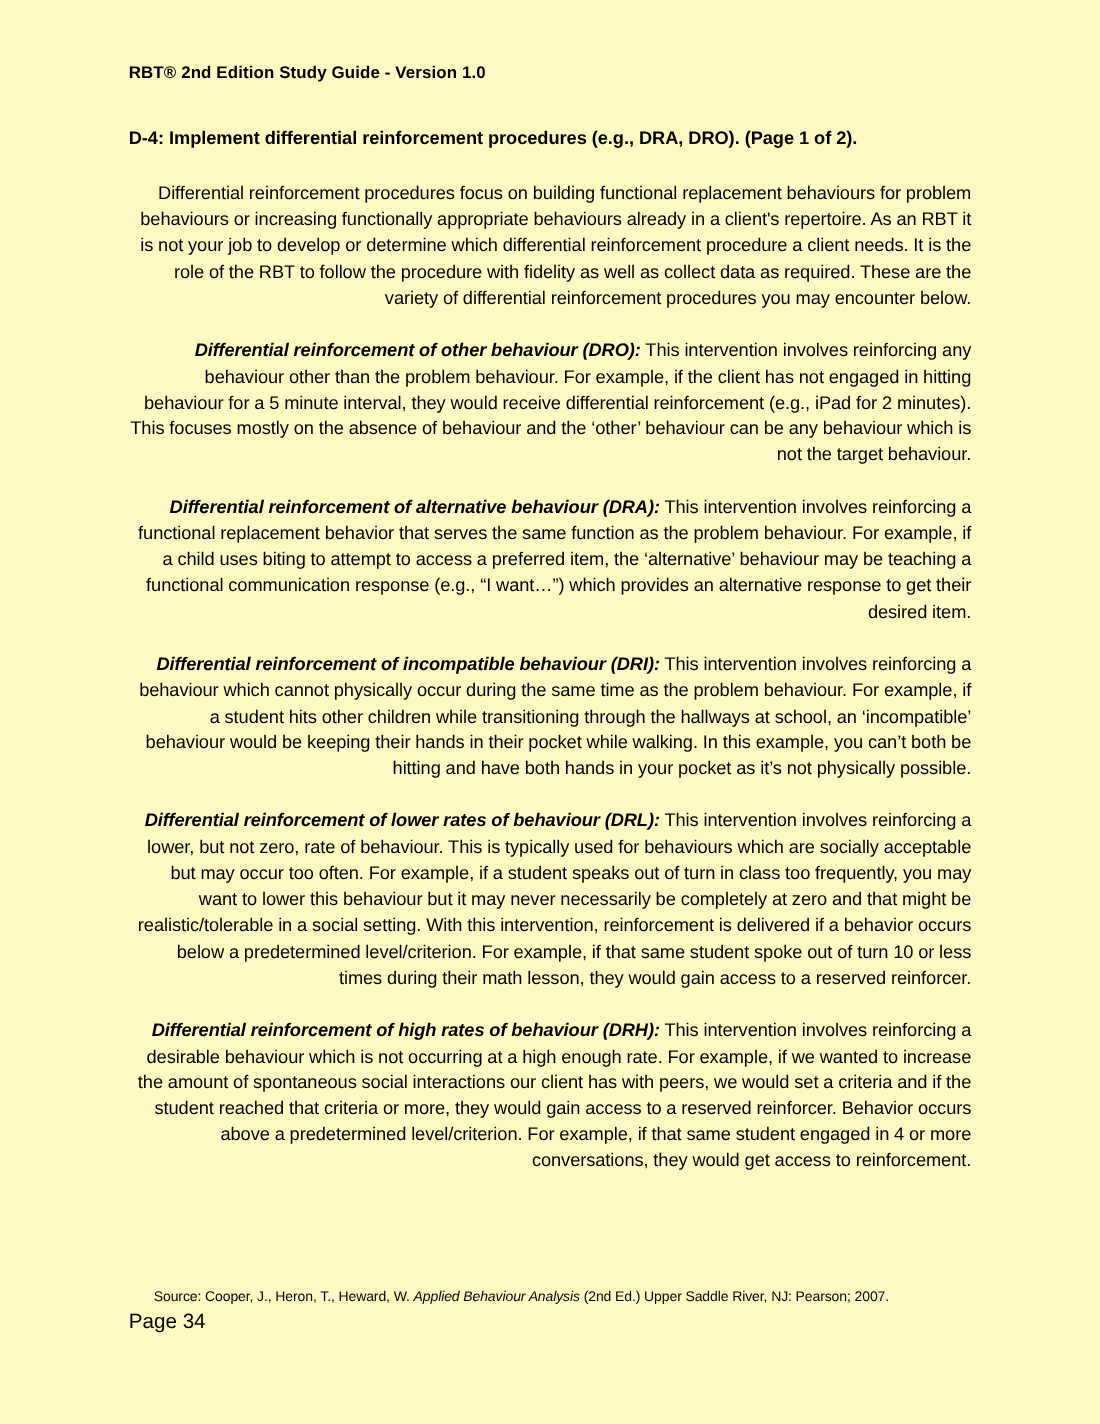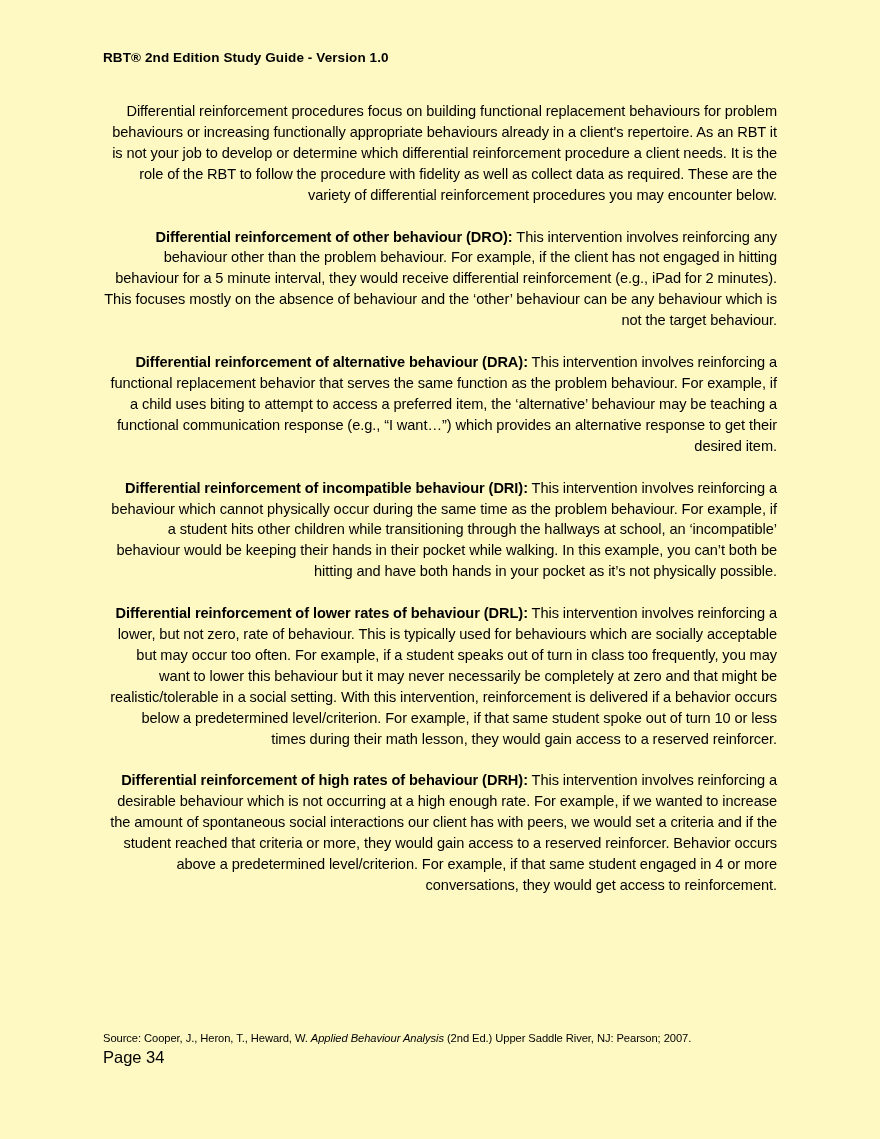--- a/index.html
+++ b/index.html
@@ -53,32 +53,34 @@
     margin: 0 0 21px 0;
     text-align: right;
     letter-spacing: -0.06px;
     word-spacing: -0.1px;
   }
   p.body-para:last-of-type {
     margin-bottom: 0;
   }
   .lead {
     font-weight: bold;
+    font-style: italic;
   }
   .footer {
     position: absolute;
     left: 103px;
     top: 1029px;
     width: 674px;
   }
   .footer-line {
     font-size: 11.2px;
     line-height: 19px;
     letter-spacing: -0.08px;
     white-space: nowrap;
+    margin-left: 20px;
   }
   .footer-line i {
     font-style: italic;
   }
   .footer-row {
     display: flex;
     align-items: baseline;
     justify-content: space-between;
   }
   .page-number {
@@ -91,20 +93,21 @@
 </style>
 </head>
 <body>
 
 <div class="page">
 
   <div class="doc-header">RBT® 2nd Edition Study Guide - Version 1.0</div>
 
   <div class="content">
 
+    <h1 class="section-title">D-4: Implement differential reinforcement procedures (e.g., DRA, DRO). (Page 1 of 2).</h1>
 
     <p class="body-para"><span class="lead"></span><span>Differential reinforcement procedures focus on building functional replacement behaviours for problem behaviours or increasing functionally appropriate behaviours already in a client's repertoire. As an RBT it is not your job to develop or determine which differential reinforcement procedure a client needs. It is the role of the RBT to follow the procedure with fidelity as well as collect data as required. These are the variety of differential reinforcement procedures you may encounter below.</span></p>
 
     <p class="body-para"><span class="lead">Differential reinforcement of other behaviour (DRO):</span><span> This intervention involves reinforcing any behaviour other than the problem behaviour. For example, if the client has not engaged in hitting behaviour for a 5 minute interval, they would receive differential reinforcement (e.g., iPad for 2 minutes). This focuses mostly on the absence of behaviour and the ‘other’ behaviour can be any behaviour which is not the target behaviour.</span></p>
 
     <p class="body-para"><span class="lead">Differential reinforcement of alternative behaviour (DRA):</span><span> This intervention involves reinforcing a functional replacement behavior that serves the same function as the problem behaviour. For example, if a child uses biting to attempt to access a preferred item, the ‘alternative’ behaviour may be teaching a functional communication response (e.g., “I want…”) which provides an alternative response to get their desired item.</span></p>
 
     <p class="body-para"><span class="lead">Differential reinforcement of incompatible behaviour (DRI):</span><span> This intervention involves reinforcing a behaviour which cannot physically occur during the same time as the problem behaviour. For example, if a student hits other children while transitioning through the hallways at school, an ‘incompatible’ behaviour would be keeping their hands in their pocket while walking. In this example, you can’t both be hitting and have both hands in your pocket as it’s not physically possible.</span></p>
 
     <p class="body-para"><span class="lead">Differential reinforcement of lower rates of behaviour (DRL):</span><span> This intervention involves reinforcing a lower, but not zero, rate of behaviour. This is typically used for behaviours which are socially acceptable but may occur too often. For example, if a student speaks out of turn in class too frequently, you may want to lower this behaviour but it may never necessarily be completely at zero and that might be realistic/tolerable in a social setting.  With this intervention, reinforcement is delivered if a behavior occurs below a predetermined level/criterion. For example, if that same student spoke out of turn 10 or less times during their math lesson, they would gain access to a reserved reinforcer.</span></p>

